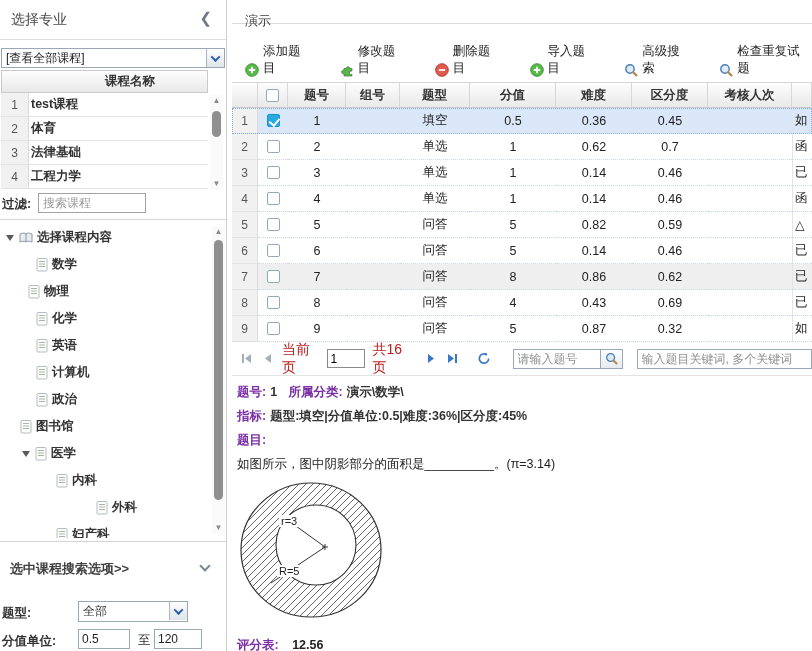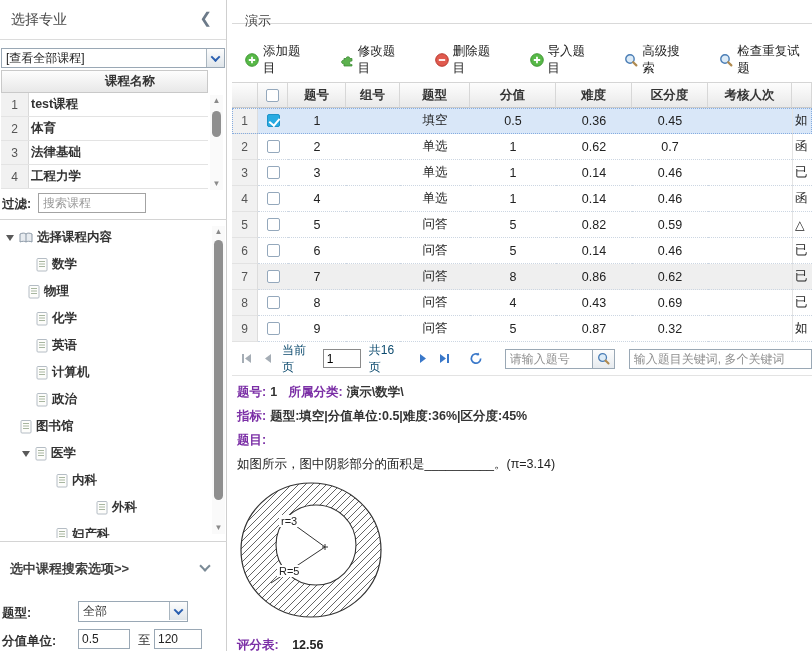--- a/index.html
+++ b/index.html
@@ -76,21 +76,21 @@
     font-size: 12px; padding: 0 3px; color: #222; font-family: "Liberation Sans", sans-serif; }
   .to-label { position: absolute; left: 136px; top: 3px; font-size: 12.5px; color: #333; }
 
   
   #main-panel { position: absolute; left: 232px; top: 0; width: 580px; height: 651px; background: #fff; }
   .tab-bar { position: absolute; left: 0; top: 0; width: 100%; height: 24px; border-bottom: 1px solid #d9d9d9; }
   .tab-label { position: absolute; left: 13px; top: 12px; font-size: 13px; color: #3c3c3c; }
 
   .toolbar { position: absolute; left: 0; top: 38px; width: 100%; height: 44px;
     display: flex; align-items: center; padding-left: 13px; gap: 27px; }
-  .tb-btn { display: flex; align-items: center; gap: 4px; cursor: pointer; }
+  .tb-btn { display: flex; align-items: flex-end; gap: 4px; cursor: pointer; }
   .tb-btn span.lbl { font-size: 12.5px; color: #222; }
 
   .qgrid { position: absolute; left: 0; top: 82px; width: 100%; }
   .qrow { display: grid; grid-template-columns: 26px 30px 58px 54px 70px 86px 76px 76px 84px 1fr; height: 26px; }
   .qrow .c { display: flex; align-items: center; justify-content: center; font-size: 12.5px;
     color: #222; border-bottom: 1px dotted #ccd6e2; overflow: hidden; white-space: nowrap; }
   .qrow.hdr { height: 26px; }
   .qrow.hdr .c { background: linear-gradient(#fdfdfd,#e9e9e9); border-bottom: 1px solid #c9c9c9;
     border-top: 1px solid #d5d5d5; border-right: 1px solid #d7d7d7; font-weight: bold; color: #333; }
   .c.numcell { background: #f1f1f1; border-right: 1px solid #dcdcdc; border-bottom: 1px solid #e2e2e2;
@@ -101,21 +101,21 @@
   .qrow.hover-row .c:not(.numcell) { background: #efefef; }
 
   .checkbox { width: 13px; height: 13px; border: 1px solid #94a8bc; background: #fff; border-radius: 2px; }
   .checkbox.checked { background: #29abe2; border-color: #1e93c9; position: relative; }
   .checkbox.checked::after { content: ""; position: absolute; left: 3px; top: 1px; width: 5px; height: 8px;
     border-right: 2px solid #fff; border-bottom: 2px solid #fff; transform: rotate(40deg); }
 
   .pager { position: absolute; left: 0; top: 342px; width: 100%; height: 34px;
     display: flex; align-items: center; padding-left: 8px; gap: 8px; border-bottom: 1px solid #e3e3e3; }
   .pg-ico { width: 14px; height: 14px; display: inline-flex; align-items: center; justify-content: center; }
-  .pg-text { font-size: 12px; color: #0c4a6e; }
+  .pg-text { font-size: 14px; color: #b91c1c; }
   .pg-input { width: 38px; height: 19px; border: 1px solid #8a8a8a; font-size: 12px; padding: 0 3px;
     font-family: "Liberation Sans", sans-serif; }
   .qid-search { margin-left: 14px; display: flex; align-items: center; }
   .qid-input { width: 88px; height: 20px; border: 1px solid #9aa8b5; font-size: 12px; padding: 0 4px;
     font-family: "Liberation Sans", sans-serif; }
   .qid-input::placeholder, .kw-input::placeholder { color: #8f8f8f; }
   .mag-btn { width: 22px; height: 20px; border: 1px solid #9aa8b5; border-left: none;
     background: linear-gradient(#fdfdfd,#e7ebef); display: flex; align-items: center; justify-content: center; }
   .kw-input { width: 200px; height: 20px; border: 1px solid #9aa8b5; font-size: 12px; padding: 0 4px;
     margin-left: 6px; font-family: "Liberation Sans", sans-serif; }

